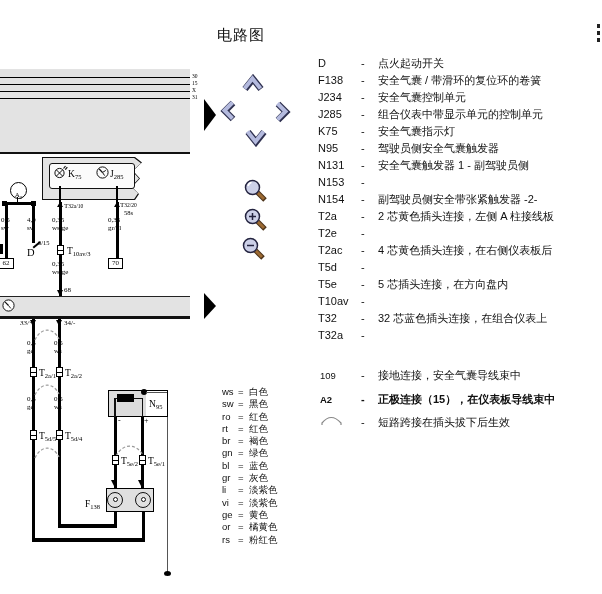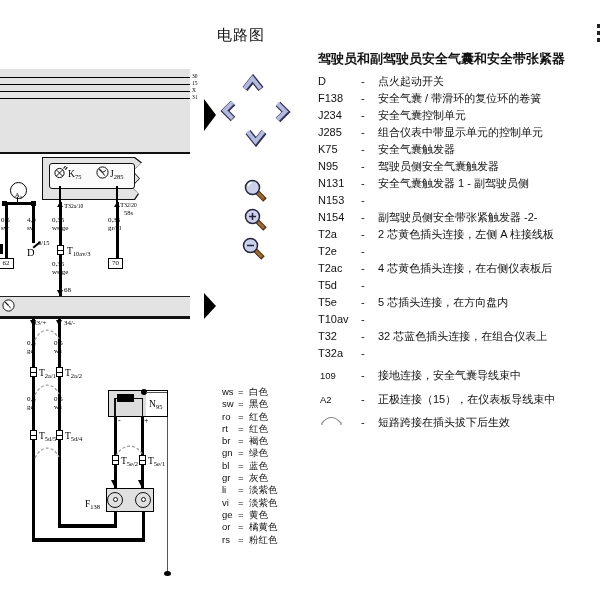--- a/index.html
+++ b/index.html
@@ -151,21 +151,21 @@
     <svg class="abs" style="left:2px;top:299px;" width="13" height="13" viewBox="0 0 13 13">
       <circle cx="6.5" cy="6.5" r="5.6" fill="#fff" stroke="#111" stroke-width="1"></circle>
       <line x1="6.5" y1="6.5" x2="3.2" y2="3.2" stroke="#111" stroke-width="1.2"></line>
       <line x1="6.5" y1="6.5" x2="8.8" y2="9.4" stroke="#111" stroke-width="0.9"></line>
     </svg>
 
     <div class="vw" style="left:31.5px;top:319px;height:222px;"></div>
     <div class="vw" style="left:57.5px;top:319px;height:208px;"></div>
     <div class="arrd" style="left:29.5px;top:320px;"></div>
     <div class="arrd" style="left:55.5px;top:320px;"></div>
-    <span class="wl" style="left:33px;top:320px;font-style:italic;">33/+</span>
+    <span class="wl" style="left:20px;top:320px;font-style:italic;">33/+</span>
     <span class="wl" style="left:64px;top:320px;">34/-</span>
 
     <svg class="abs" style="left:32px;top:325px;" width="30" height="17" viewBox="0 0 30 17">
       <path d="M3,15 C9,2 21,2 27,14" fill="none" stroke="#999" stroke-width="1.2" stroke-dasharray="3,2"></path>
     </svg>
     <span class="wl" style="left:27px;top:340px;">0,5</span>
     <span class="wl" style="left:27px;top:348px;">ge</span>
     <span class="wl" style="left:54px;top:340px;">0,5</span>
     <span class="wl" style="left:54px;top:348px;">ws</span>
 
@@ -278,21 +278,20 @@
     <line x1="6" y1="9.5" x2="13" y2="9.5" stroke="#23233f" stroke-width="1.5"></line>
   </svg>
   <svg class="toolbtn" style="left:241px;top:236px;" width="26" height="26" viewBox="0 0 26 26">
     <line x1="14.5" y1="14.5" x2="22" y2="22" stroke="#4a3218" stroke-width="5"></line>
     <line x1="14.5" y1="14.5" x2="21" y2="21" stroke="#9c6a33" stroke-width="3"></line>
     <circle cx="9.5" cy="9.5" r="7" fill="#ccd0e8" stroke="#23233f" stroke-width="1.5"></circle>
     <line x1="6" y1="9.5" x2="13" y2="9.5" stroke="#23233f" stroke-width="1.5"></line>
   </svg>
 
   <div class="legend">
-    <div class="ltitle">驾驶员和副驾驶员安全气囊和安全带张紧器</div>
     <div class="lrows">
       <div class="lrow">
           <span class="lkey">D</span>
           <span class="ldash">-</span>
           <span>点火起动开关</span>
         </div>
       <div class="lrow">
           <span class="lkey">F138</span>
           <span class="ldash">-</span>
           <span>安全气囊 / 带滑环的复位环的卷簧</span>
@@ -303,21 +302,21 @@
           <span>安全气囊控制单元</span>
         </div>
       <div class="lrow">
           <span class="lkey">J285</span>
           <span class="ldash">-</span>
           <span>组合仪表中带显示单元的控制单元</span>
         </div>
       <div class="lrow">
           <span class="lkey">K75</span>
           <span class="ldash">-</span>
-          <span>安全气囊触发器</span>
+          <span>安全气囊指示灯</span>
         </div>
       <div class="lrow">
           <span class="lkey">N95</span>
           <span class="ldash">-</span>
           <span>驾驶员侧安全气囊触发器</span>
         </div>
       <div class="lrow">
           <span class="lkey">N131</span>
           <span class="ldash">-</span>
           <span>安全气囊触发器 1 - 副驾驶员侧</span>
@@ -368,21 +367,21 @@
           <span class="ldash">-</span>
         </div>
     </div>
   </div>
 
   <div class="srow" style="top:363px;height:24px;">
     <span class="skey">109</span>
     <span class="sdash">-</span>
     <span>接地连接，安全气囊导线束中</span>
   </div>
-  <div class="srow" style="top:387px;height:24px;">
+  <div class="srow" style="top:387px;height:24px;font-weight:bold;">
     <span class="skey">A2</span>
     <span class="sdash">-</span>
     <span>正极连接（15），在仪表板导线束中</span>
   </div>
   <div class="srow" style="top:411px;height:22px;">
     <span class="skey">
       <svg width="24" height="12" viewBox="0 0 24 12">
         <path d="M2,10 L2,8 Q11,-3 21,8 L21,10" fill="none" stroke="#888" stroke-width="1.2"></path>
       </svg>
     </span>

